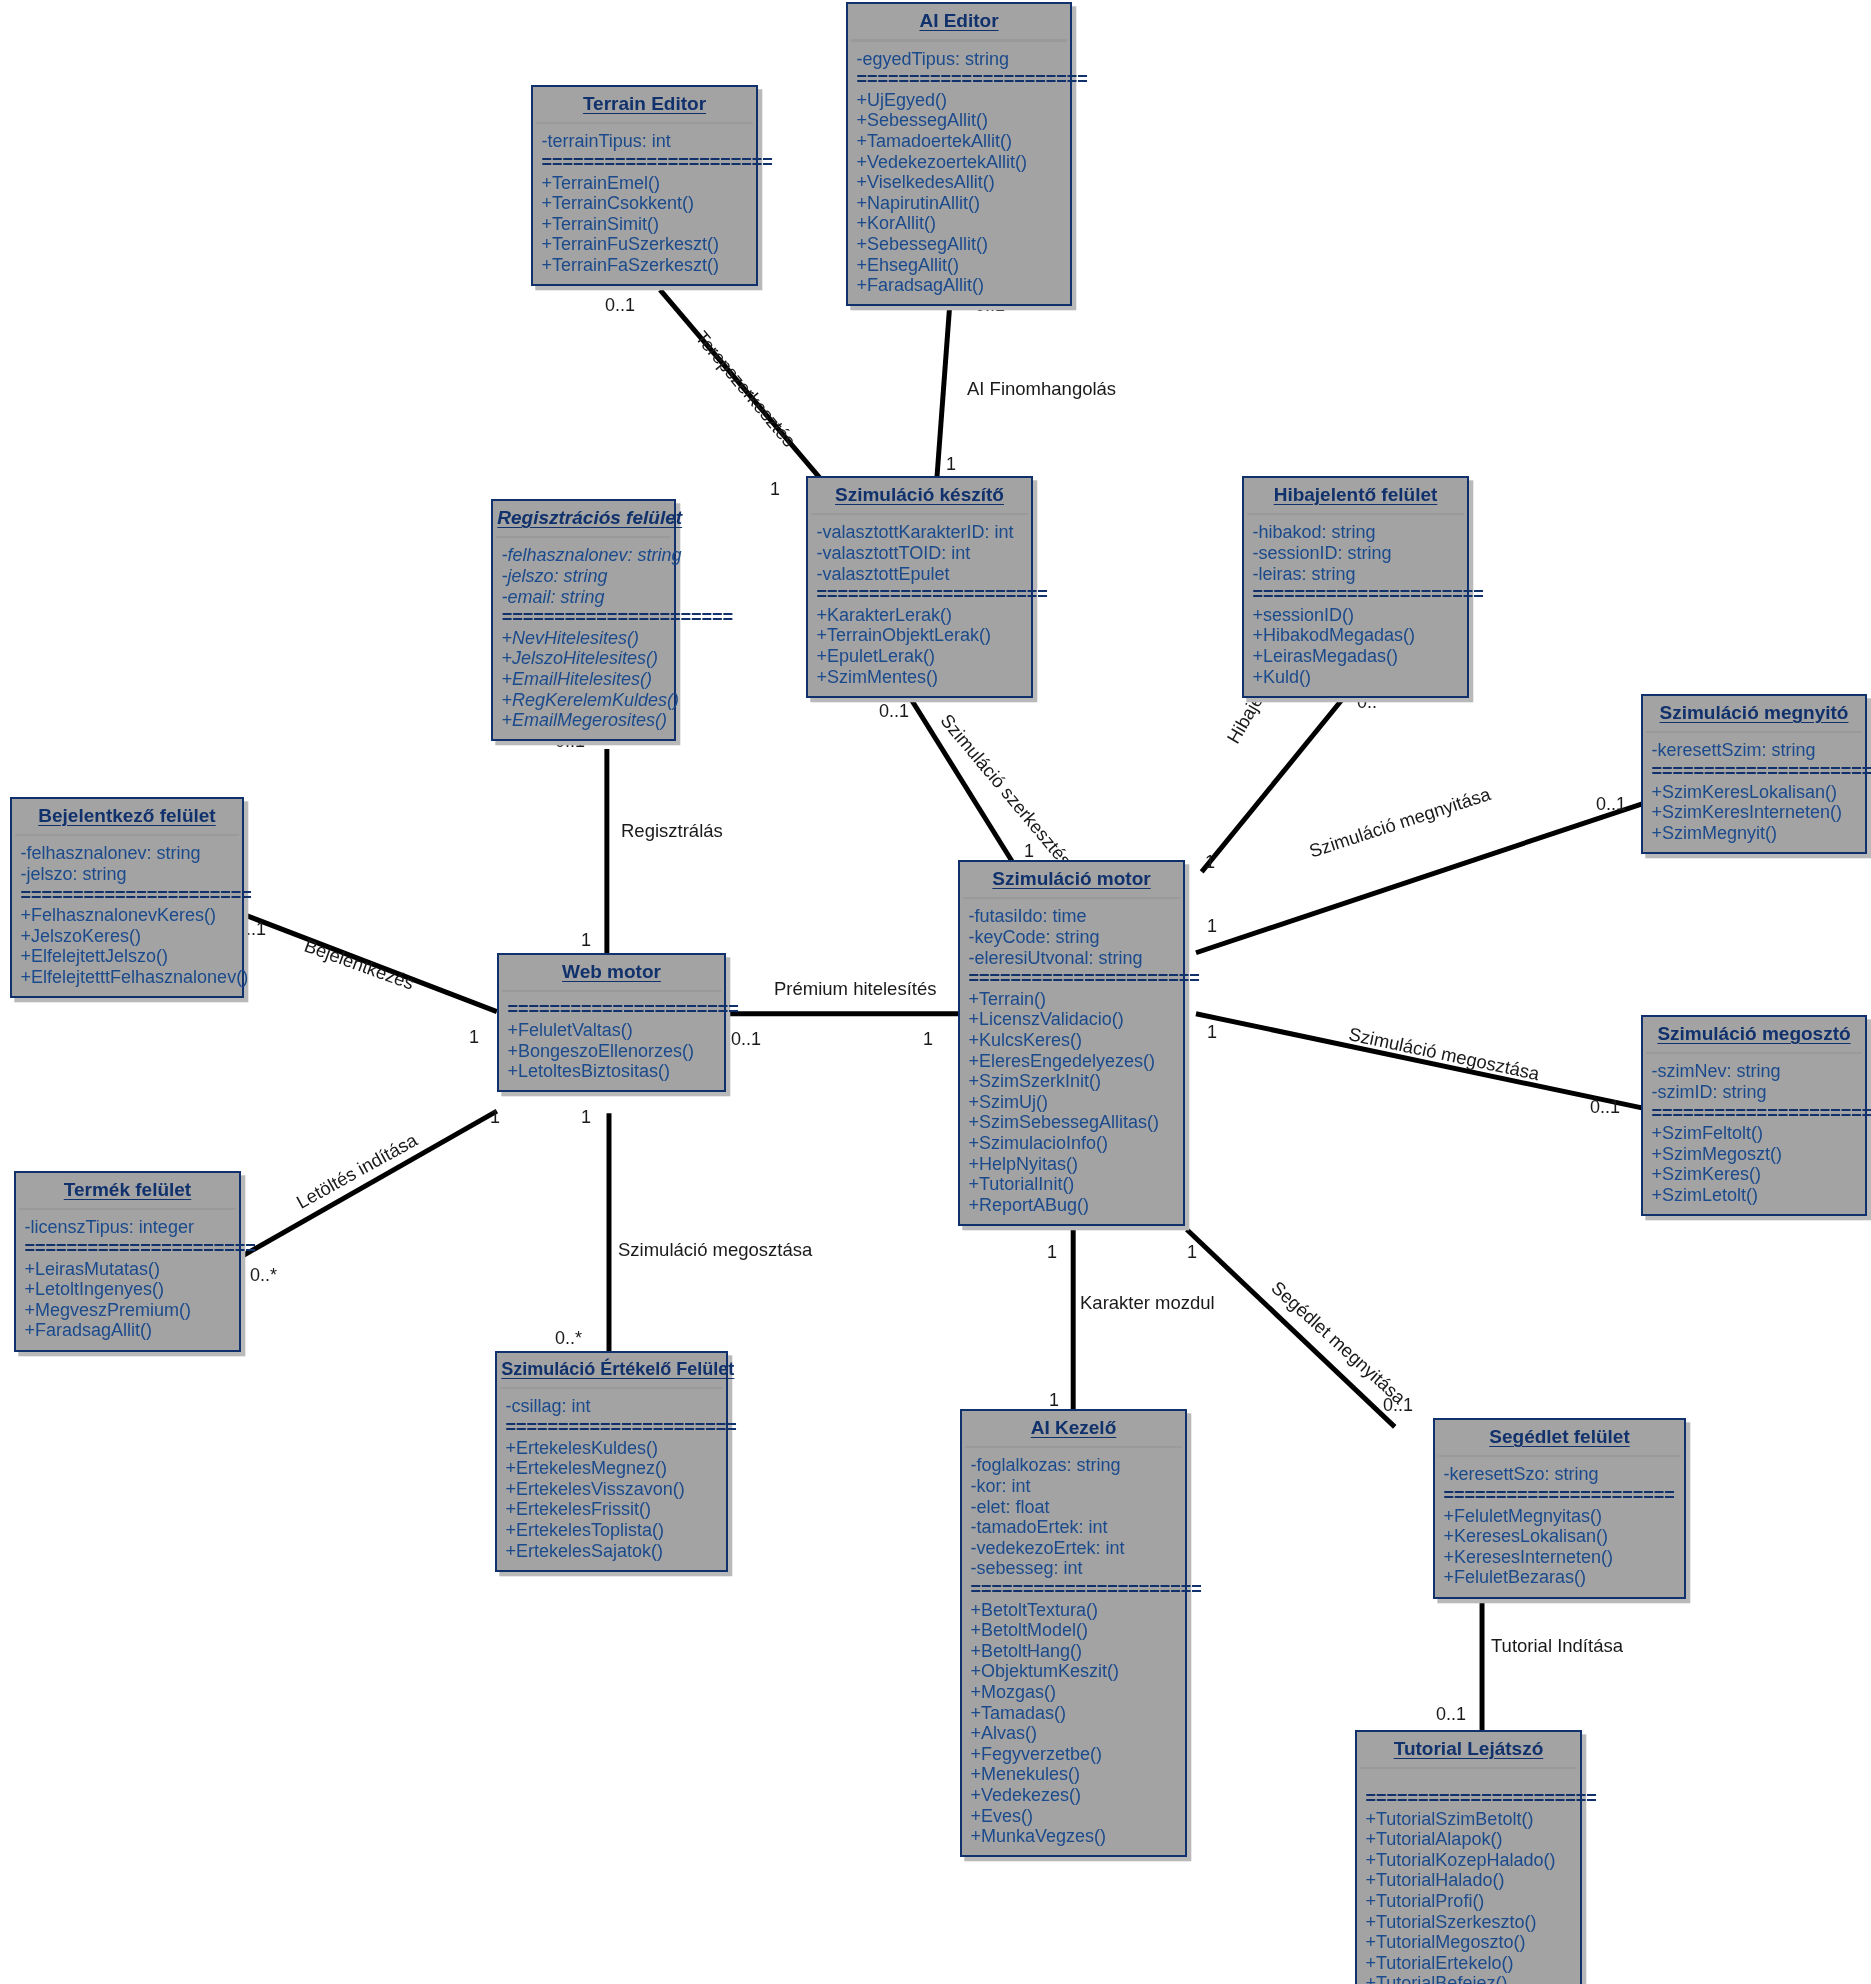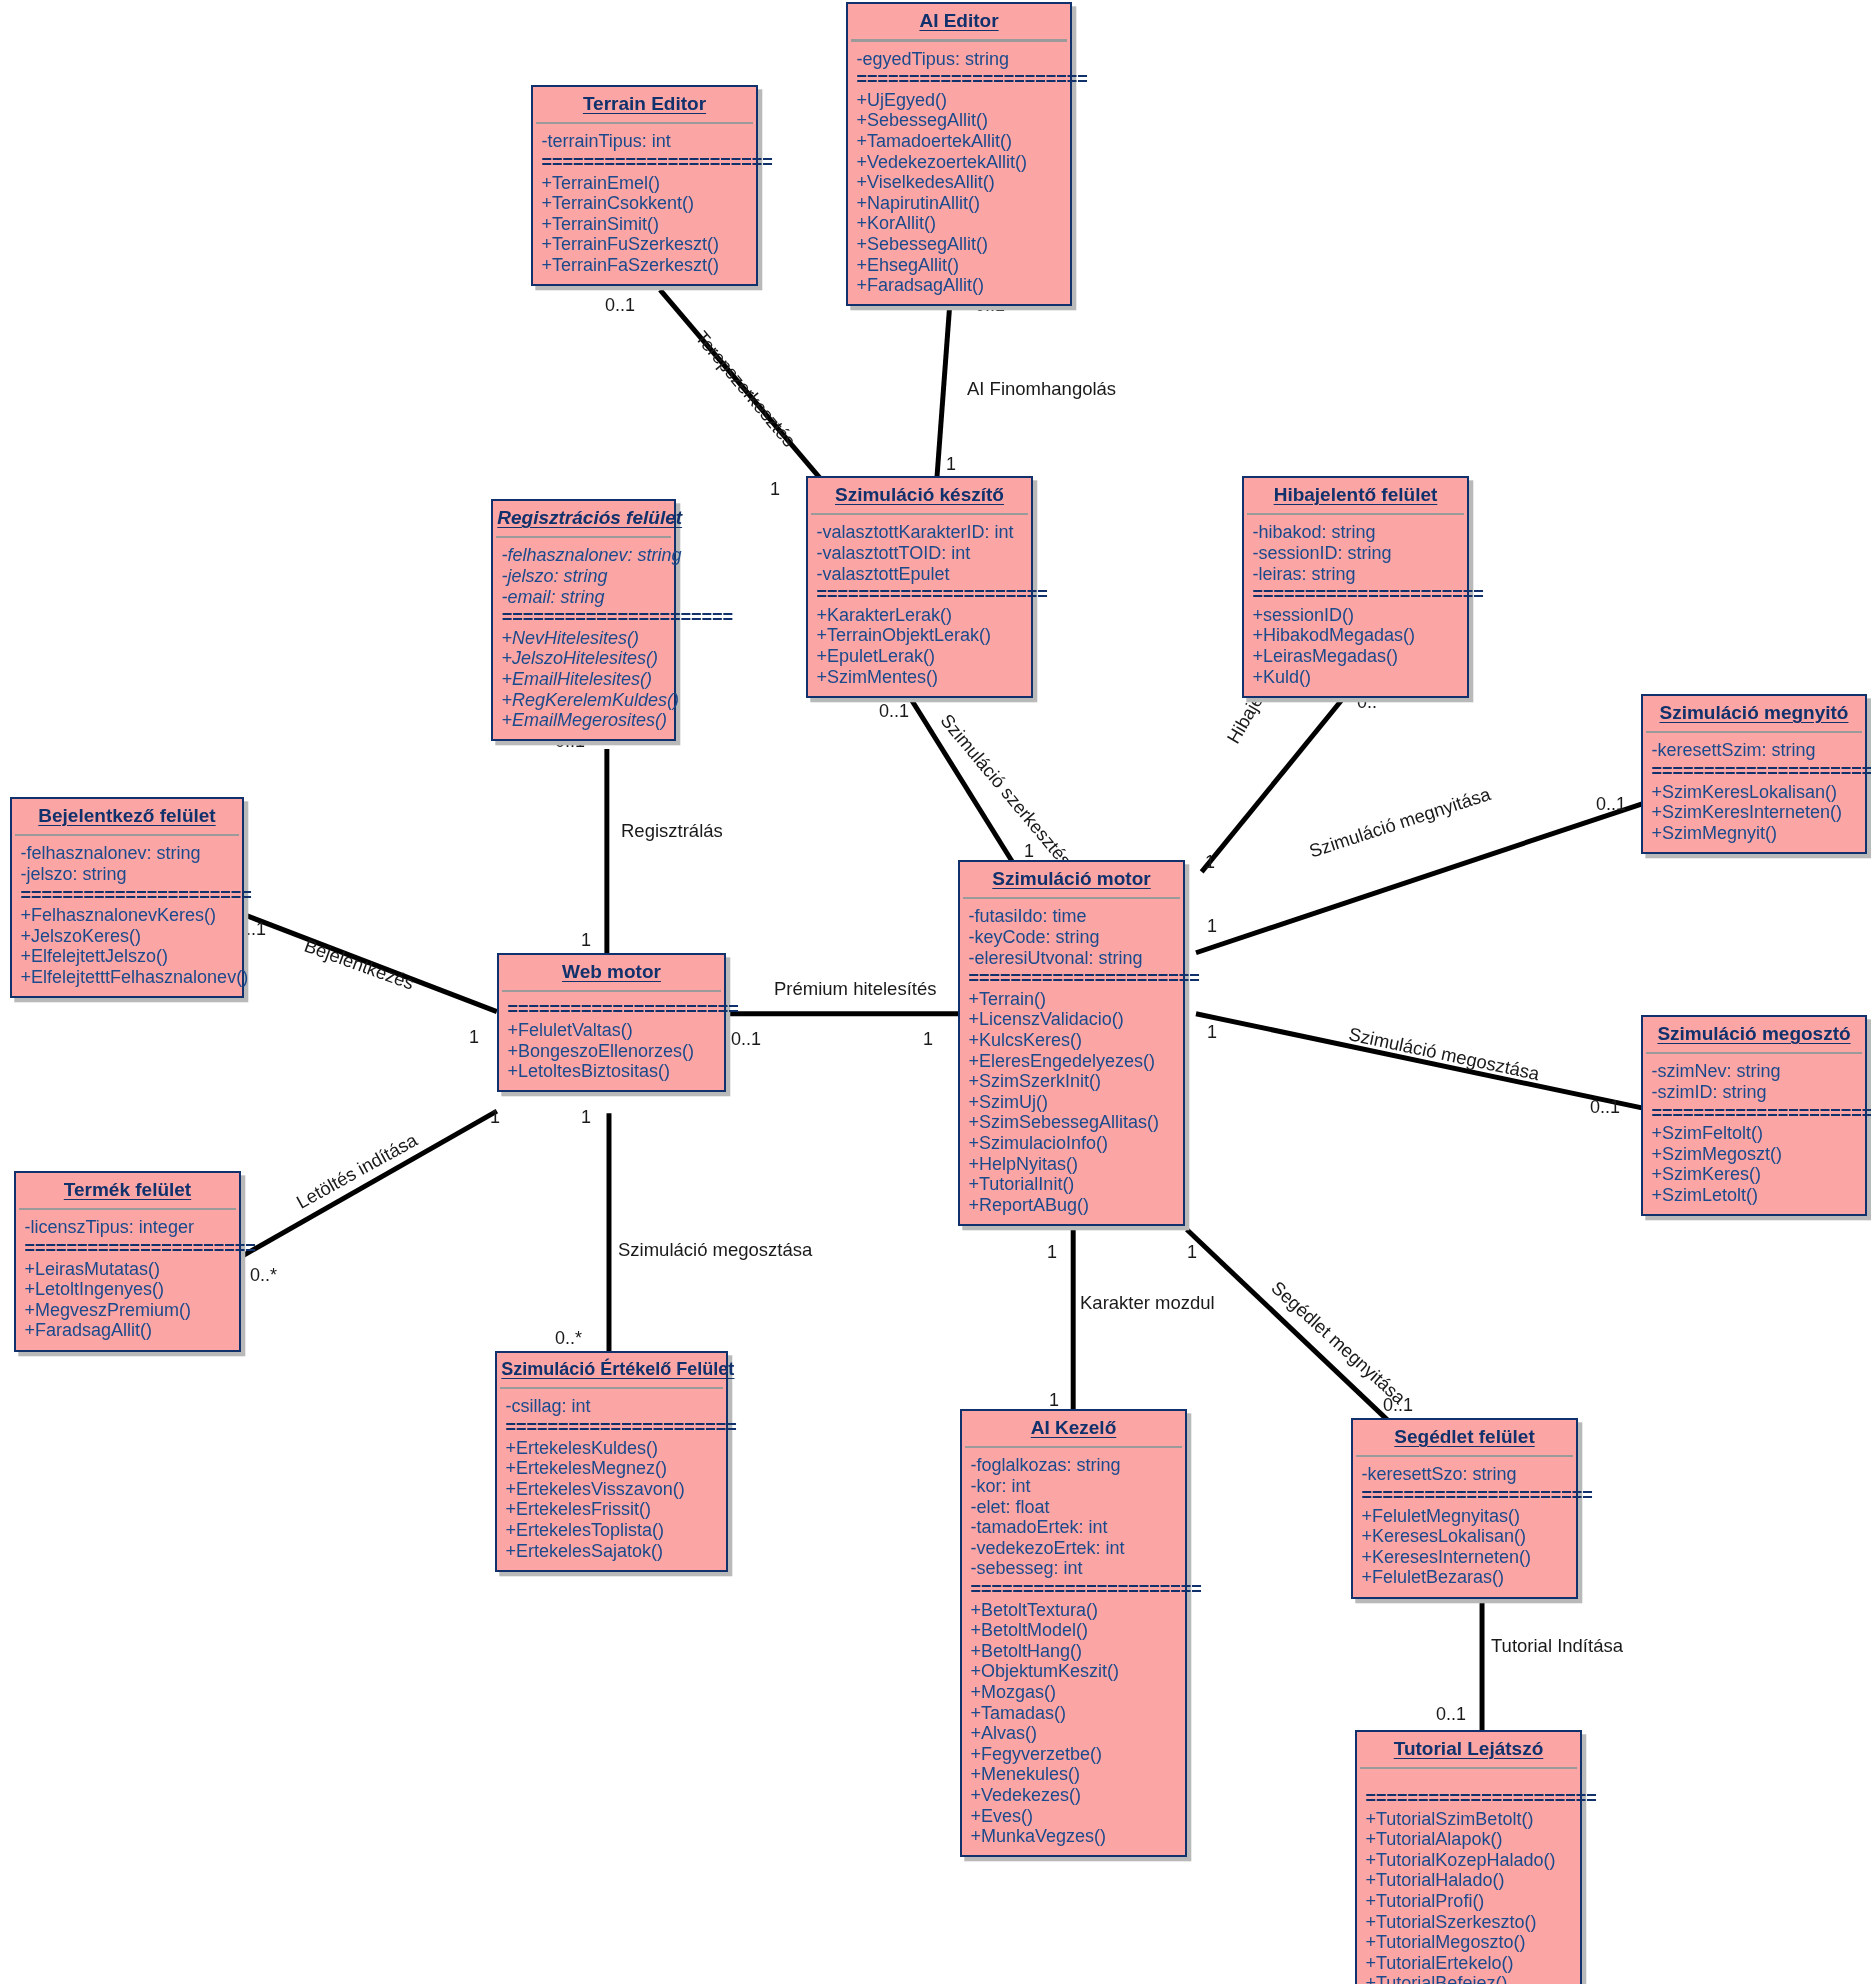--- a/index.html
+++ b/index.html
@@ -1,18 +1,18 @@
 <!DOCTYPE html>
 <html style="font-size:11.4px"><head>
 <meta charset="utf-8">
 <style>
   html,body{margin:0;padding:0;background:#ffffff;}
   body{font-family:"Liberation Sans", sans-serif;}
   #canvas{position:relative;width:1871px;height:1985px;background:#ffffff;overflow:hidden;}
-  .uml{position:absolute;background:#fca5a5;border:2.1px solid #10316b;box-shadow:4.3px 4.3px 0 0 #b9b9b9;box-sizing:border-box;}
+  .uml{position:absolute;background:#a3a3a3;border:2.1px solid #10316b;box-shadow:4.3px 4.3px 0 0 #b9b9b9;box-sizing:border-box;}
   .uml .title{
     text-align:center;font-weight:bold;color:#10316b;font-size:19px;
     padding:6.4px 4.3px 7px 4.3px;text-decoration:underline;
     text-underline-offset:2.8px;white-space:nowrap;
   }
   .uml .sep{height:2.1px;background:#9a9a9a;margin:0 2.8px;}
   .uml .body{padding:7px 8.5px 8.5px 8.5px;}
   .uml .line{color:#1b4a8c;font-size:18px;line-height:20.6px;white-space:nowrap;}
   .uml .eqline{color:#10316b;font-size:18px;line-height:20.6px;letter-spacing:0px;
      font-weight:bold;white-space:nowrap;}
@@ -301,21 +301,21 @@
       <div class="line">+Tamadas()</div>
       <div class="line">+Alvas()</div>
       <div class="line">+Fegyverzetbe()</div>
       <div class="line">+Menekules()</div>
       <div class="line">+Vedekezes()</div>
       <div class="line">+Eves()</div>
       <div class="line">+MunkaVegzes()</div>
     </div>
   </div>
 
-  <div class="uml" id="box-segedlet" style="left:1351px;top:1418px;width:227px;">
+  <div class="uml" id="box-segedlet" style="left:1433px;top:1418px;width:253px;">
     <div class="title">Segédlet felület</div>
     <div class="sep"></div>
     <div class="body">
       <div class="line">-keresettSzo: string</div>
       <div class="eqline">======================</div>
       <div class="line">+FeluletMegnyitas()</div>
       <div class="line">+KeresesLokalisan()</div>
       <div class="line">+KeresesInterneten()</div>
       <div class="line">+FeluletBezaras()</div>
     </div>

